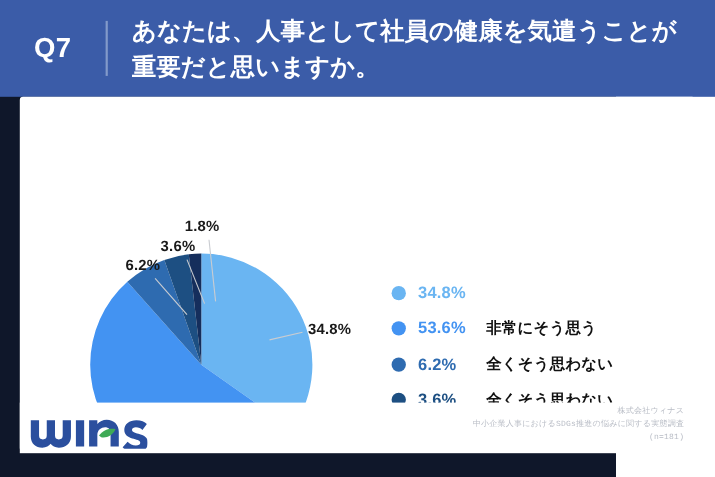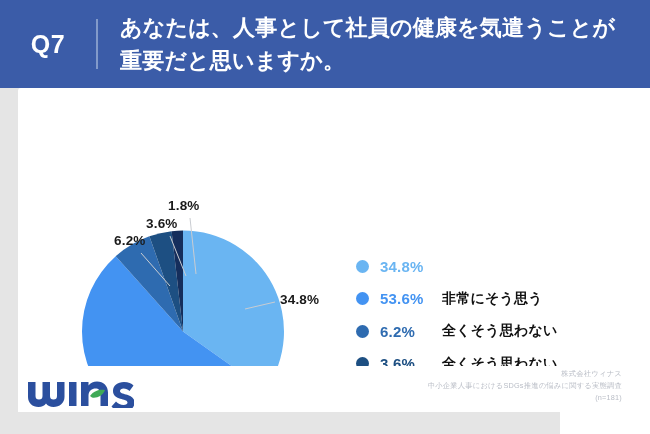--- a/index.html
+++ b/index.html
@@ -5,21 +5,21 @@
   html,body{margin:0;padding:0;}
   body{
     width:650px;height:434px;
     background:#ffffff;
     font-family:"Liberation Sans","DejaVu Sans",sans-serif;
     overflow:hidden;
   }
   .page{
     position:relative;
     width:560px;height:434px;
-    background:#e5e5e5;
+    background:#0f172a;
     box-sizing:border-box;
   }
   
   .header{
     position:absolute;left:0;top:0;width:650px;height:88px;
     background:#3b5ca8;
     display:flex;align-items:center;
   }
   .qnum{
     width:96px;min-width:96px;
@@ -81,20 +81,21 @@
     letter-spacing:.2px;
   }
   .lg-lbl{
     font-size:14px;color:#111111;font-weight:bold;
     letter-spacing:.2px;white-space:nowrap;
   }
   
   .footer{
     position:absolute;left:18px;top:366px;width:614px;height:46px;
     background:#ffffff;
+    font-family:Liberation Mono, monospace;
   }
   .logo{
     position:absolute;left:8px;top:8px;
     width:108px;height:34px;
   }
   .credit{
     position:absolute;right:10px;top:2px;
     text-align:right;
     color:#b9bdc6;
     font-size:7.3px;

